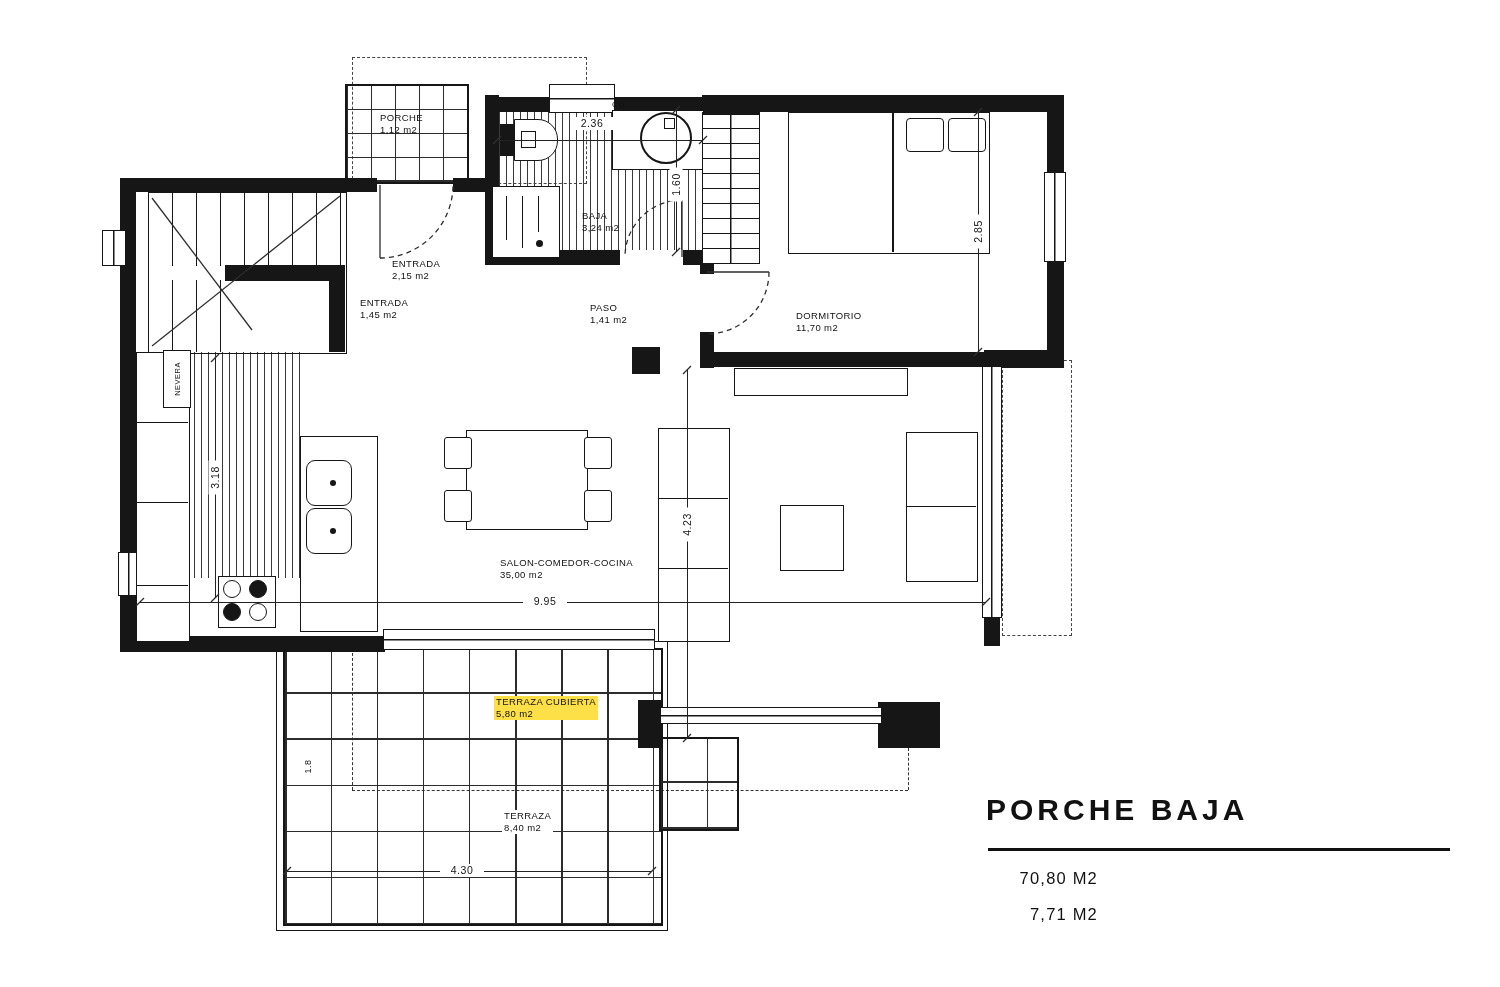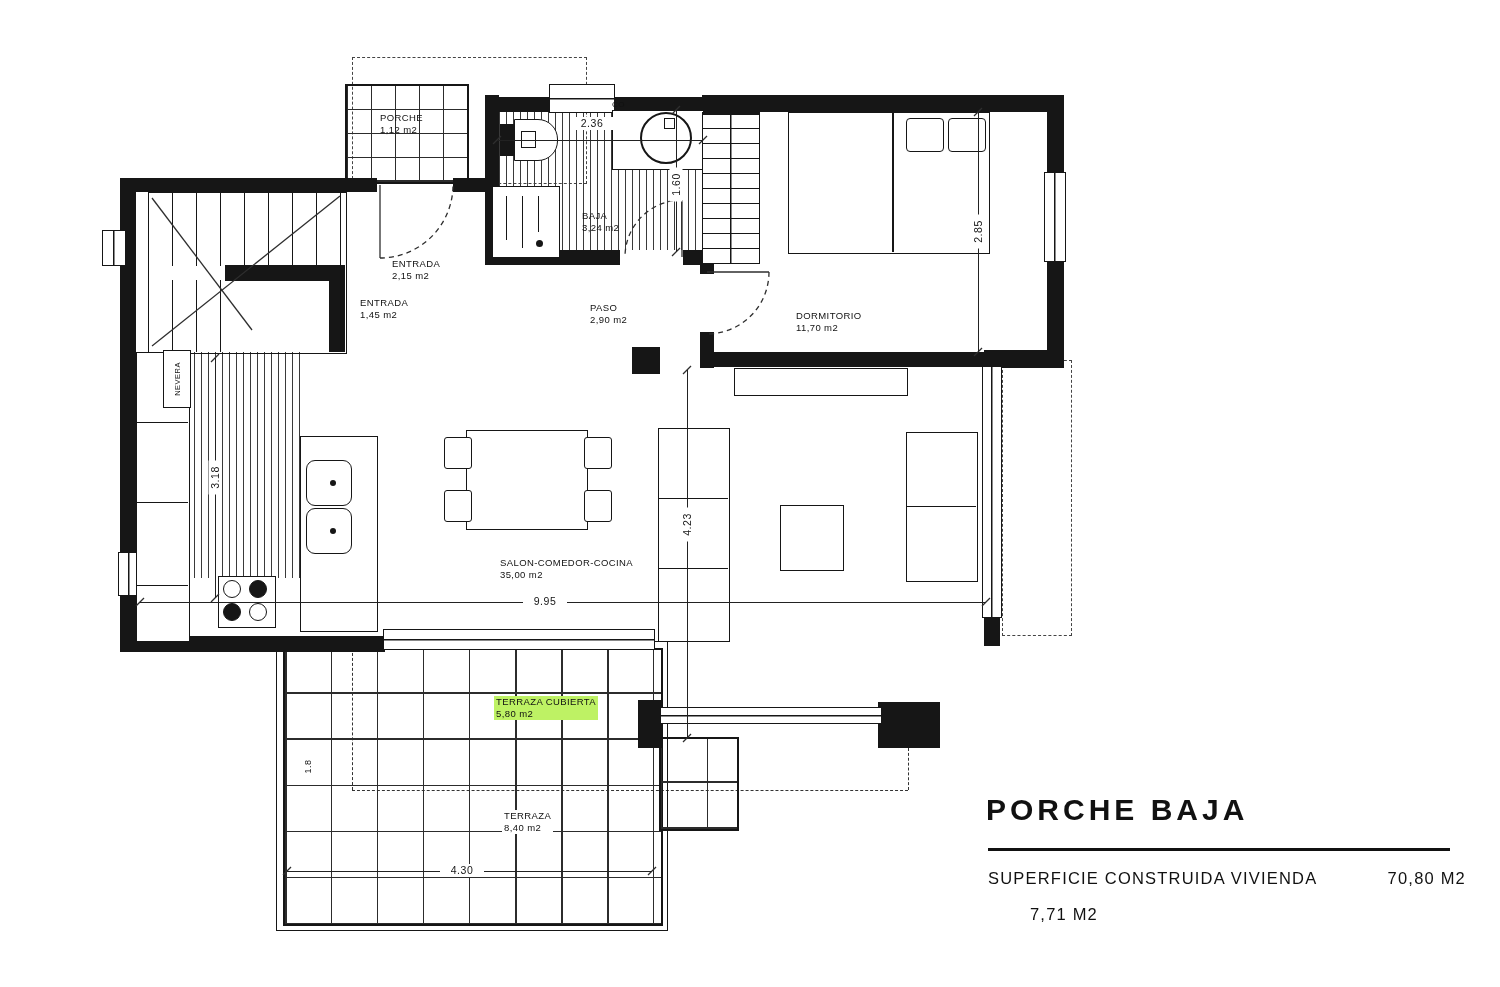--- a/index.html
+++ b/index.html
@@ -207,46 +207,45 @@
   <div class="rlabel" style="left:360px;top:297px">
     <div>ENTRADA</div>
     <div>1,45 m2</div>
   </div>
   <div class="rlabel" style="left:582px;top:210px">
     <div>BAJA</div>
     <div>3,24 m2</div>
   </div>
   <div class="rlabel" style="left:590px;top:302px">
     <div>PASO</div>
-    <div>2,90 m2</div>
+    <div>1,41 m2</div>
   </div>
   <div class="rlabel" style="left:796px;top:310px">
     <div>DORMITORIO</div>
     <div>11,70 m2</div>
   </div>
   <div class="rlabel" style="left:500px;top:557px">
     <div>SALON-COMEDOR-COCINA</div>
     <div>35,00 m2</div>
   </div>
-  <div class="rlabel" style="left:494px;top:696px;background:#bef264;padding:0 2px">
+  <div class="rlabel" style="left:494px;top:696px;background:#fde047;padding:0 2px">
     <div>TERRAZA CUBIERTA</div>
     <div>5,80 m2</div>
   </div>
   <div class="rlabel" style="left:502px;top:810px;background:#fff;padding:0 2px">
     <div>TERRAZA</div>
     <div>8,40 m2</div>
   </div>
   <div class="rlabel" style="left:612px;top:100px;font-size:8px">CO</div>
 
   <div>
     <div class="tb-title" style="left:986px;top:793px">PORCHE BAJA</div>
     <div class="tb-rule" style="left:988px;top:848px;width:462px;height:3px"></div>
     <div class="tb-rows" style="left:988px;top:869px;width:478px">
       <div class="tb-row">
-        <span>SUPERFICIE CONSTRUIDA VIVIENDA</span>
         <span class="val">70,80 M2</span>
       </div>
       <div class="tb-row">
         <span class="val">7,71 M2</span>
       </div>
     </div>
   </div>
 
 </div>
 

